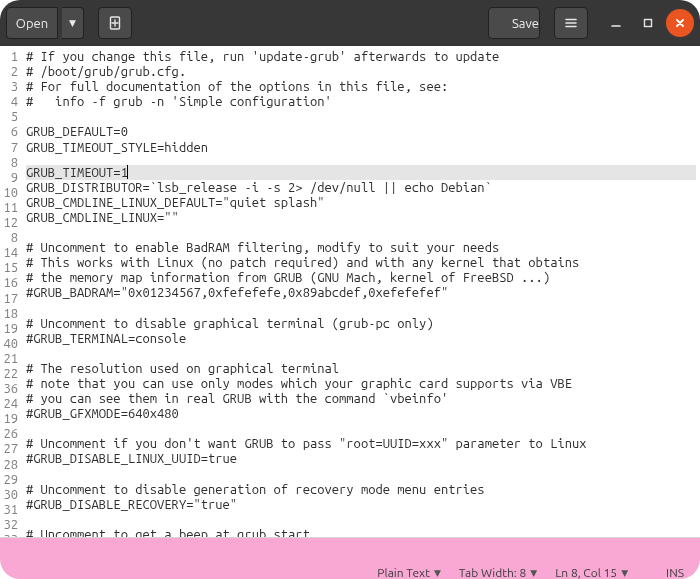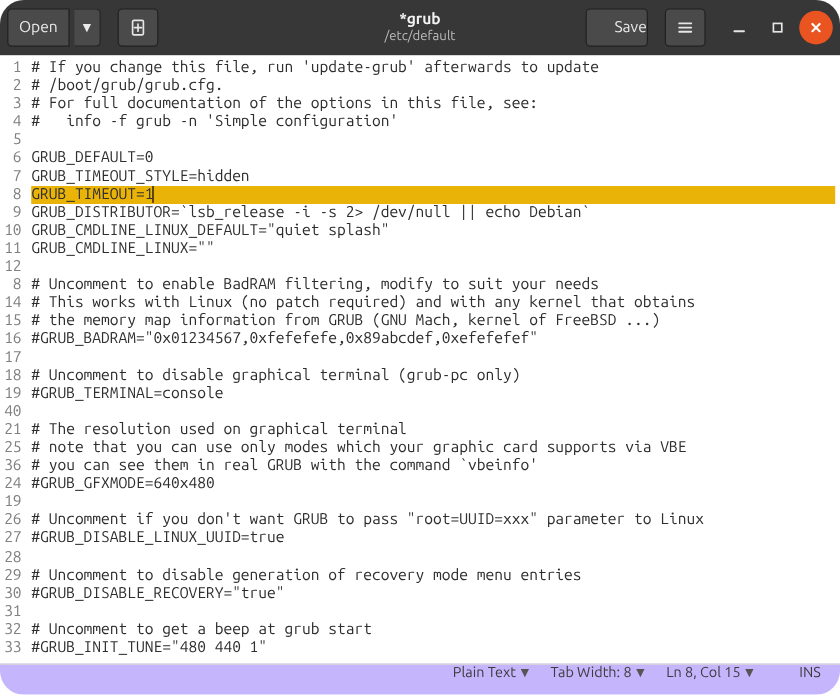--- a/index.html
+++ b/index.html
@@ -21,25 +21,25 @@
   .btn.ctrl{ width:28px; height:28px; border-radius:50%; background:transparent; border:none; }
   .hb-right { margin-left:auto; }
   .sep { width:6px; }
 
   
   .editor { flex:1; display:flex; background:#ffffff; overflow:hidden; font-family: "Ubuntu Mono","DejaVu Sans Mono",monospace; font-size:13px; line-height:15.1px; color:#2e2e2e; }
   .gutter { width:22px; text-align:right; padding:3px 4px 3px 2px; color:#808080; user-select:none; background:#ffffff; }
   .gutter div{ height:15.1px; }
   .code { flex:1; padding:3px 4px 3px 4px; white-space:pre; position:relative; }
   .code .line{ height:15.1px; display:block;}
-  .code .line.highlight{ background:#eab308; }
+  .code .line.highlight{ background:#e5e5e5;margin-top:10px; }
   .caret { display:inline-block; width:1px; height:14px; background:#000; vertical-align:text-bottom; margin-left:-1px;}
 
   
-  .statusbar { height:26px; border-top:1px solid #d6d6d6; background:#c4b5fd; display:flex; align-items:flex-start; justify-content:flex-end; padding:0 10px; font-size:12px; color:#3b3b3b; gap:6px;}
+  .statusbar { height:42px; border-top:1px solid #d6d6d6; background:#f9a8d4; display:flex; align-items:flex-end; justify-content:flex-end; padding:0 10px; font-size:12px; color:#3b3b3b; gap:6px;}
   .status-item{ display:flex; align-items:center; gap:4px; padding:0 6px; cursor:pointer;}
   .status-item.static{cursor:default;margin-left:20px;}
   .tri-down{ font-size:9px; color:#555; }
 
   svg { display:block; }
 </style>
 </head>
 <body>
 
 <div class="window">
@@ -54,24 +54,20 @@
       </div>
       <div class="sep"></div>
       <div class="btn icon">
         <svg width="16" height="16" viewBox="0 0 16 16" fill="none" stroke="#e6e6e6" stroke-width="1.4">
           <rect x="3.5" y="2" width="9" height="12" rx="1"></rect>
           <path d="M8 5v6M5 8h6" stroke-linecap="round"></path>
         </svg>
       </div>
     </div>
 
-    <div class="hb-center">
-      <span class="title">*grub</span>
-      <span class="subtitle">/etc/default</span>
-    </div>
 
     <div class="hb-right">
       <div class="btn save">
         <span>Save</span>
       </div>
       <div class="sep"></div>
       <div class="btn icon">
         <svg width="16" height="16" viewBox="0 0 16 16" stroke="#e6e6e6" stroke-width="1.6" stroke-linecap="round">
           <path d="M3 4.5h10M3 8h10M3 11.5h10"></path>
         </svg>
@@ -111,21 +107,21 @@
         <div>12</div>
         <div>8</div>
         <div>14</div>
         <div>15</div>
         <div>16</div>
         <div>17</div>
         <div>18</div>
         <div>19</div>
         <div>40</div>
         <div>21</div>
-        <div>25</div>
+        <div>22</div>
         <div>36</div>
         <div>24</div>
         <div>19</div>
         <div>26</div>
         <div>27</div>
         <div>28</div>
         <div>29</div>
         <div>30</div>
         <div>31</div>
         <div>32</div>

